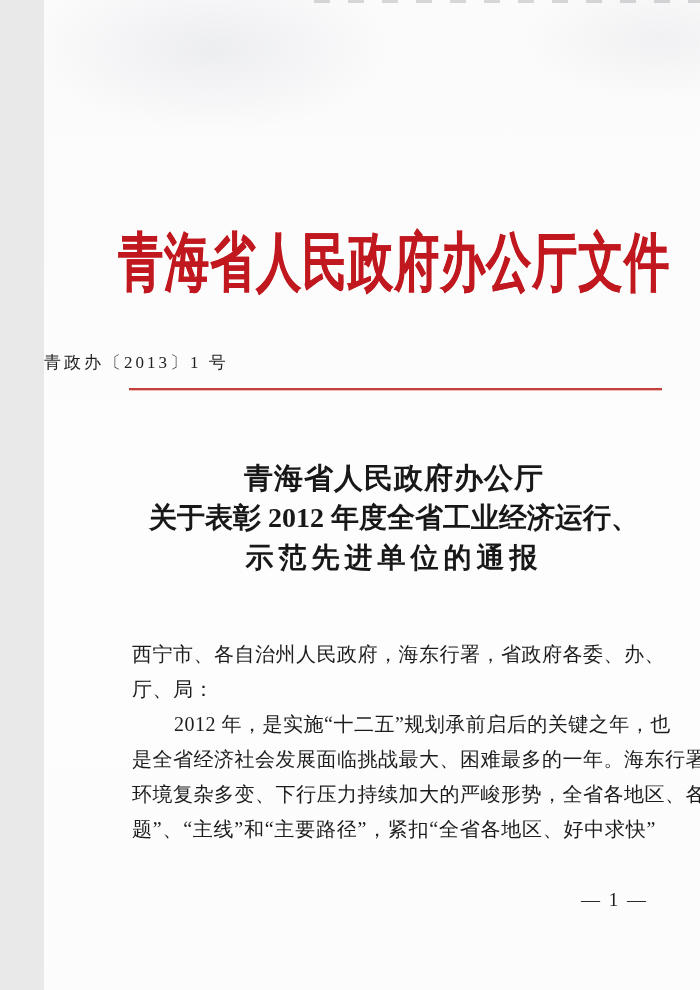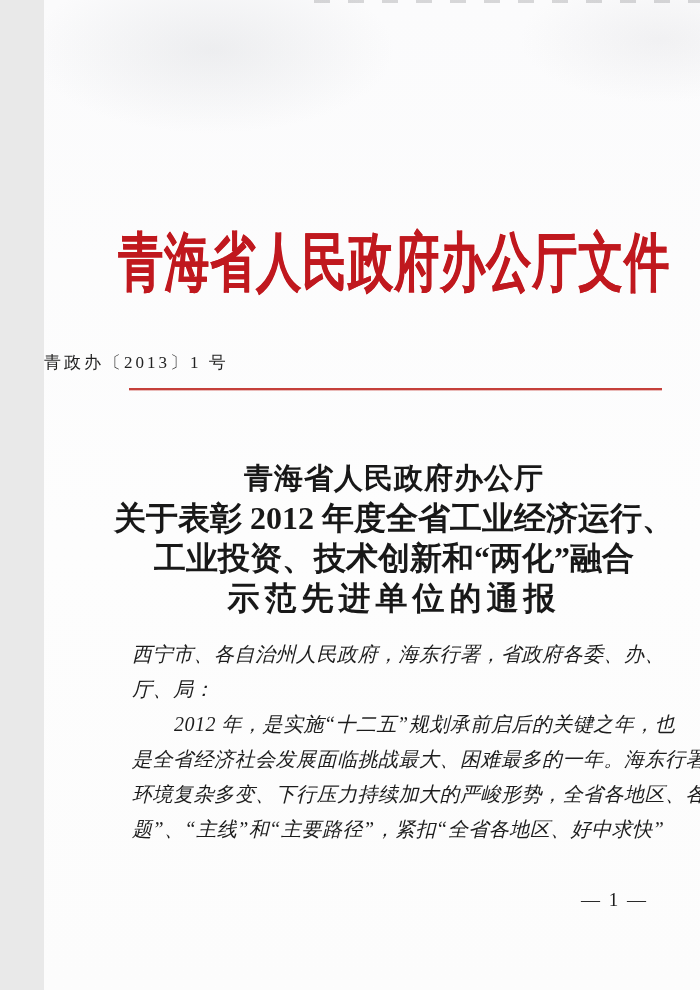--- a/index.html
+++ b/index.html
@@ -62,39 +62,38 @@
     box-shadow: 0 1px 0 rgba(197,64,58,0.35);
   }
   .title-block {
     position: absolute;
     top: 458px; left: 50px;
     width: 600px;
     text-align: center;
     font-weight: bold;
     color: #181818;
   }
-  .title-line { line-height: 40px; font-size: 32px; white-space: nowrap; }
+  .title-line { line-height: 40px; font-size: 28px; white-space: nowrap; }
   .title-line.first { font-size: 29px; letter-spacing: 1px; }
   .title-line.last  { letter-spacing: 5px; }
   .body-block {
     position: absolute;
     top: 637px; left: 88px;
     width: 524px;
     font-size: 20px;
     color: #1c1c1c;
     letter-spacing: 0.5px;
   }
   .body-line {
     height: 35px;
     line-height: 35px;
     white-space: nowrap;
     text-align: justify;
     text-align-last: justify;
     text-justify: inter-character;
-    font-style: italic;
   }
   .body-line.open { text-align-last: left; }
   .body-line.indent { padding-left: 42px; }
   .page-number {
     position: absolute;
     top: 889px; right: 96px;
     font-size: 19px;
     letter-spacing: 2px;
     color: #1c1c1c;
   }
@@ -108,21 +107,20 @@
 
   <div class="red-header">青海省人民政府办公厅文件</div>
 
   <div class="doc-number">青政办〔2013〕1 号</div>
 
   <div class="red-rule"></div>
 
   <div class="title-block">
     <div class="title-line first">青海省人民政府办公厅</div>
     <div class="title-line">关于表彰 2012 年度全省工业经济运行、</div>
-    <div class="title-line">工业投资、技术创新和“两化”融合</div>
     <div class="title-line last">示范先进单位的通报</div>
   </div>
 
   <div class="body-block">
     <div class="body-line">西宁市、各自治州人民政府，海东行署，省政府各委、办、</div>
     <div class="body-line open">厅、局：</div>
     <div class="body-line indent">2012 年，是实施“十二五”规划承前启后的关键之年，也</div>
     <div class="body-line">是全省经济社会发展面临挑战最大、困难最多的一年。海东行署</div>
     <div class="body-line">环境复杂多变、下行压力持续加大的严峻形势，全省各地区、各</div>
     <div class="body-line">题”、“主线”和“主要路径”，紧扣“全省各地区、好中求快”</div>

